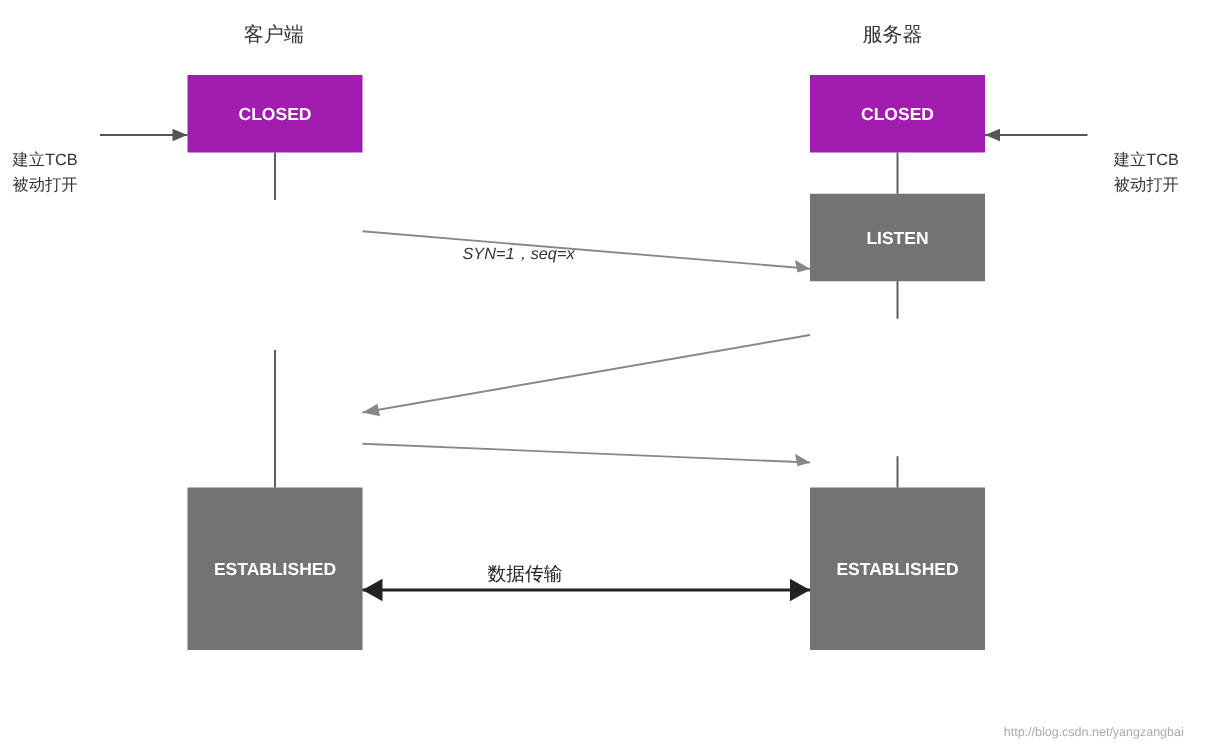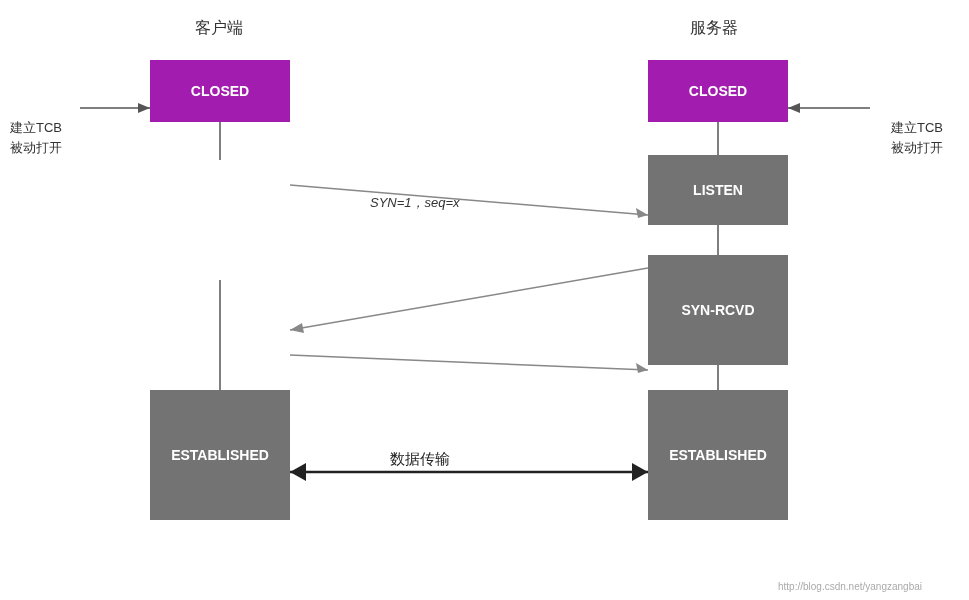--- a/index.html
+++ b/index.html
@@ -60,21 +60,21 @@
       position: absolute;
       top: 0;
       left: 0;
       width: 969px;
       height: 600px;
       pointer-events: none;
     }
     .watermark {
       position: absolute;
       bottom: 8px;
-      right: 29px;
+      right: 4px;
       font-size: 10px;
       color: #aaa;
     }
   </style>
 </head>
 <body>
 
 <div class="diagram">
 
   <div class="top-label" style="left: 195px;">客户端</div>
@@ -96,23 +96,20 @@
 
   <div class="state-box dark" style="left: 648px; top: 60px; width: 140px; height: 62px;">
     <span>CLOSED</span>
   </div>
 
 
   <div class="state-box" style="left: 648px; top: 155px; width: 140px; height: 70px;">
     <span>LISTEN</span>
   </div>
 
-  <div class="state-box" style="left: 648px; top: 255px; width: 140px; height: 110px;">
-    <span>SYN-RCVD</span>
-  </div>
 
   <div class="state-box" style="left: 150px; top: 390px; width: 140px; height: 130px;">
     <span>ESTABLISHED</span>
   </div>
 
   <div class="state-box" style="left: 648px; top: 390px; width: 140px; height: 130px;">
     <span>ESTABLISHED</span>
   </div>
 
   <svg class="arrows-svg">

